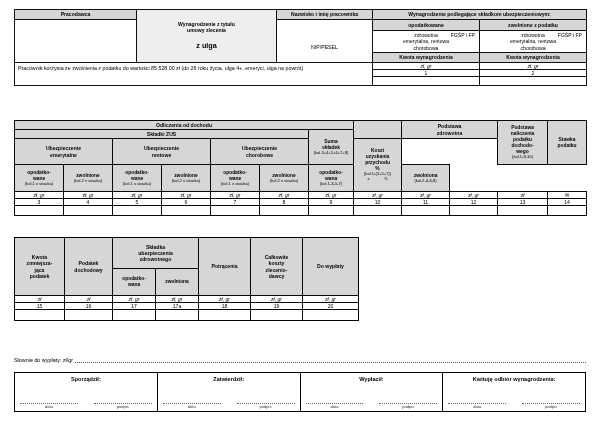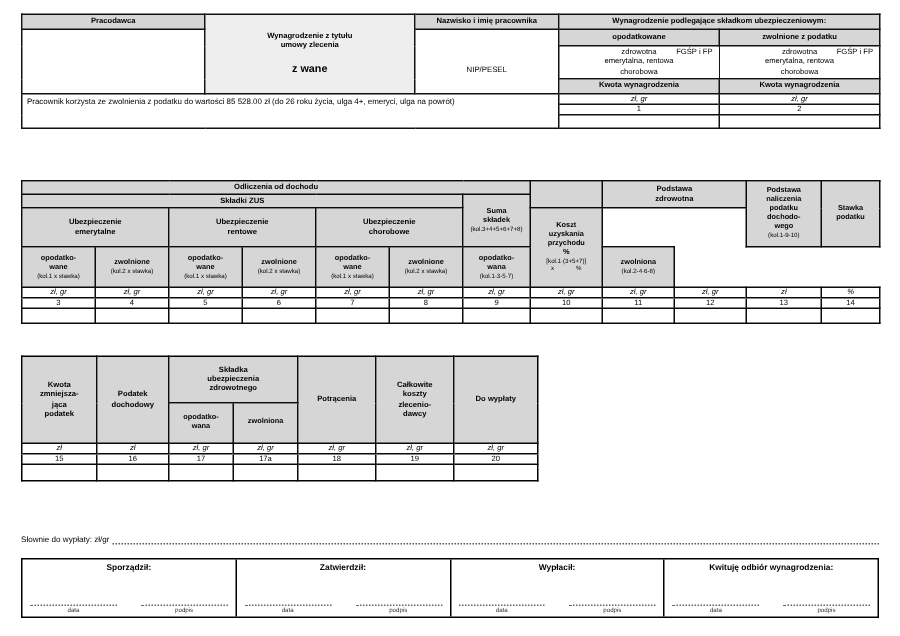--- a/index.html
+++ b/index.html
@@ -154,21 +154,21 @@
       <col style="width:96px">
       <col style="width:107px">
       <col style="width:107px">
     </colgroup>
     <tbody>
       <tr style="height:10px">
         <td class="hd">Pracodawca</td>
         <td class="bigtitle" rowspan="4">
           <div>Wynagrodzenie z tytułu</div>
           <div>umowy zlecenia</div>
-          <div class="zdnia" style="margin-top:9px">z wane</div>
+          <div class="zdnia" style="margin-top:9px">z ulga</div>
         </td>
         <td class="hd insHdr" rowspan="1">Nazwisko i imię pracownika</td>
         <td class="hd insHdr" colspan="2">Wynagrodzenie podlegające składkom ubezpieczeniowym:</td>
       </tr>
       <tr style="height:11px">
         <td class="plain" rowspan="3"></td>
         <td class="plain lft top" rowspan="3" style="font-size:5.2px;padding-top:13px">
           <span>NIP/PESEL</span>
         </td>
         <td class="hd insHdr">opodatkowane</td>

